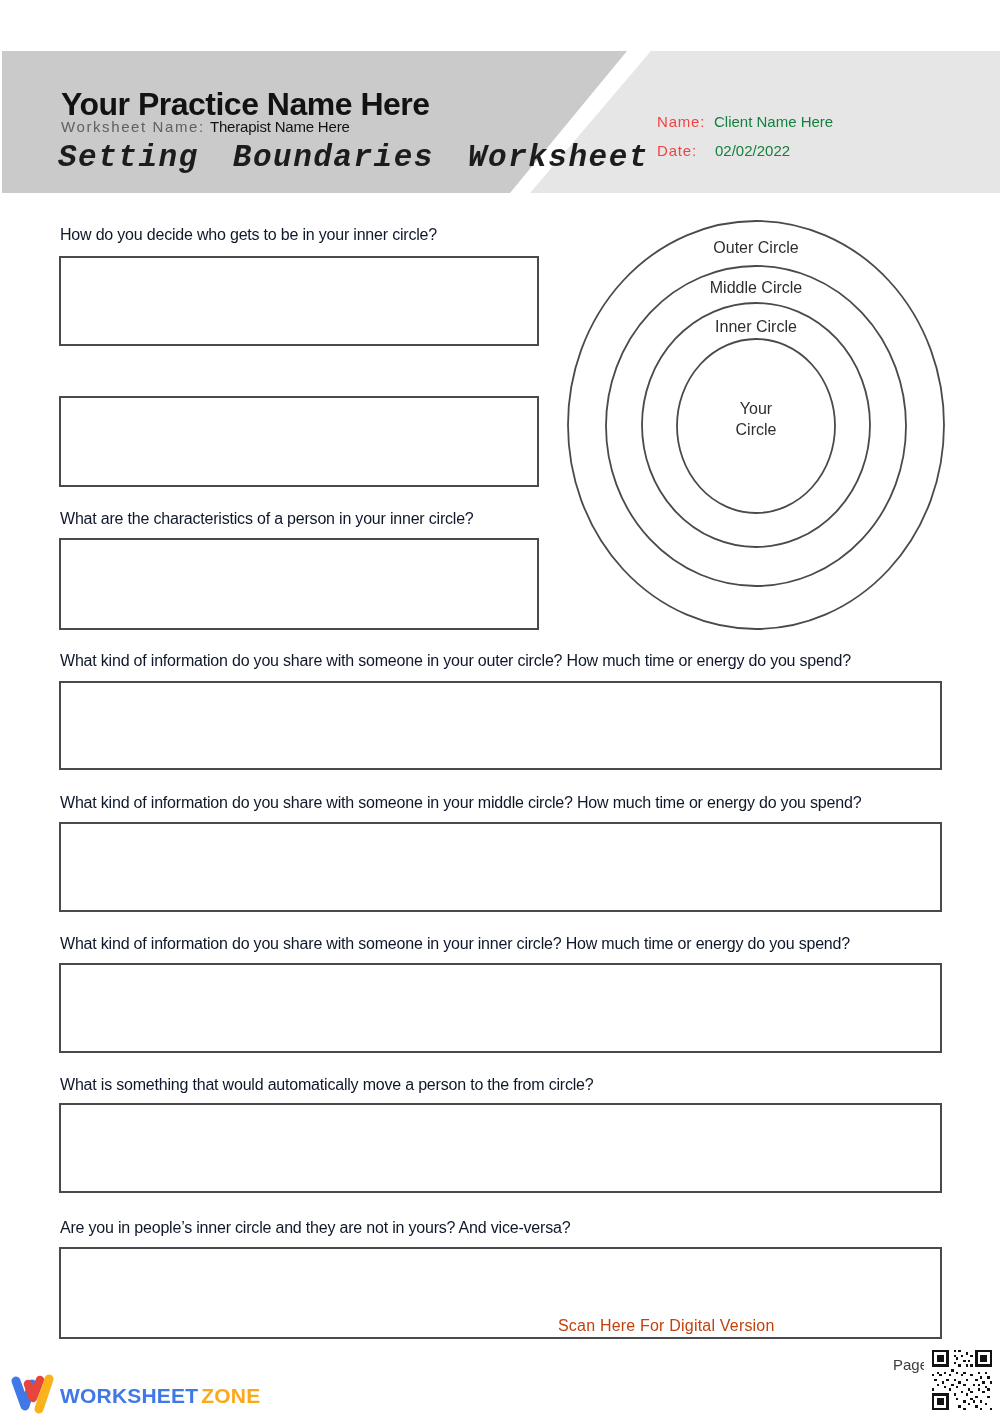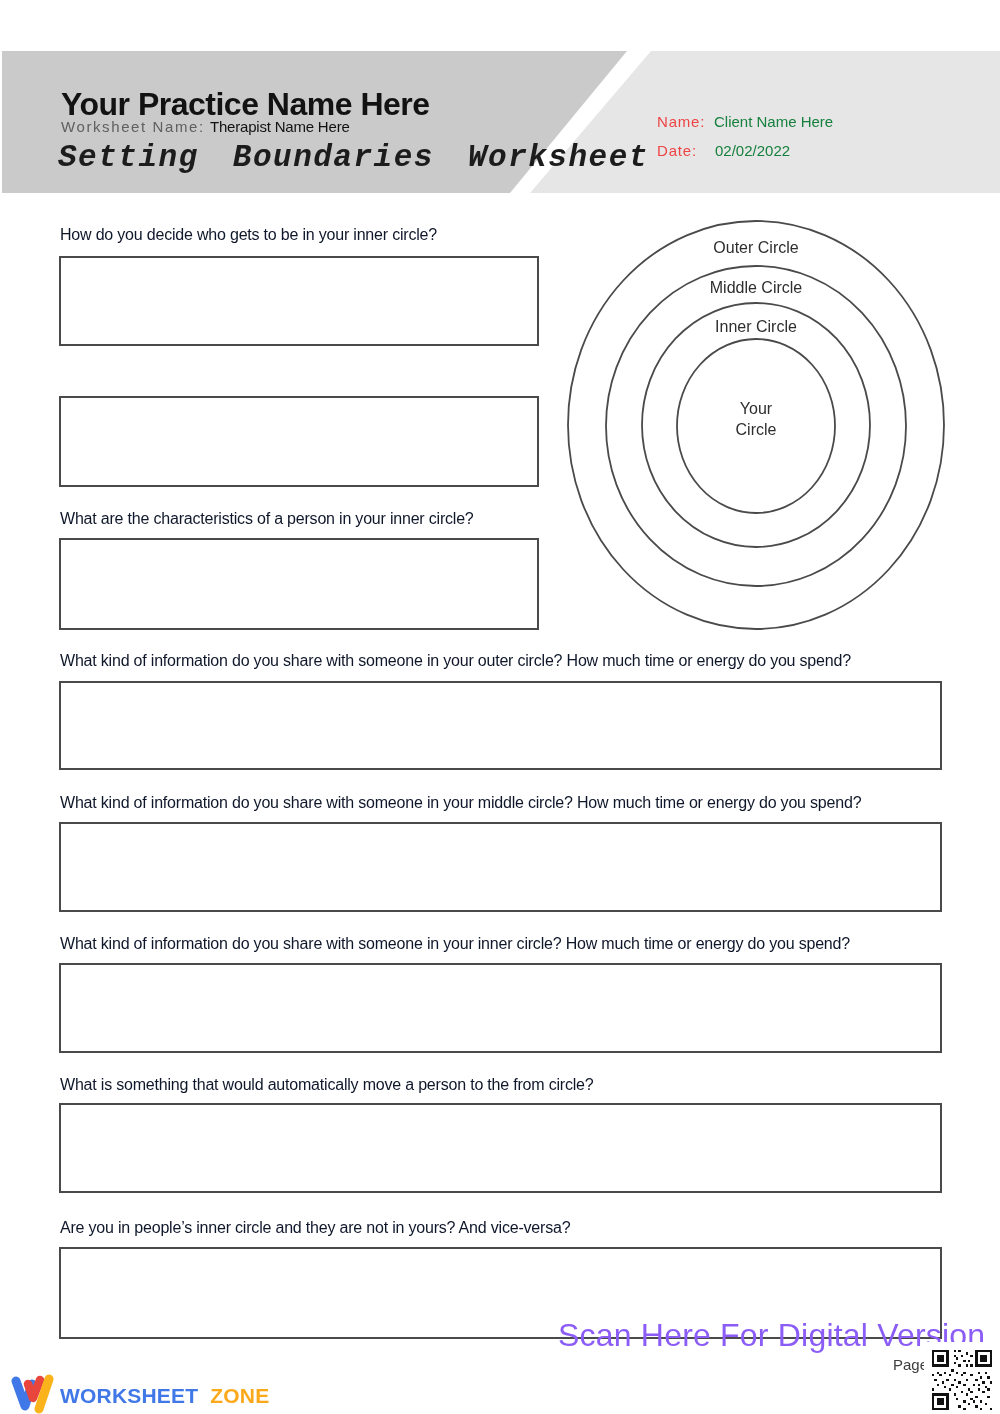--- a/index.html
+++ b/index.html
@@ -43,23 +43,23 @@
   }
   .w-narrow{width:480px;}
   .w-full{width:883px;}
   
   .circles{position:absolute;left:563px;top:212px;}
   .circles text{font-family:"Liberation Sans", sans-serif;font-size:16px;fill:#2e2e2e;}
   .circles ellipse{fill:none;stroke:#4a4a4a;stroke-width:1.8;}
   
   .logo-mark{position:absolute;left:11px;top:1374px;}
   .brand{position:absolute;left:60px;top:1384px;font-size:21px;font-weight:bold;letter-spacing:0.2px;white-space:nowrap;}
-  .brand-zone{margin-left:12px;}
+  .brand-zone{margin-left:3px;}
   .page-label{position:absolute;left:893px;top:1356px;font-size:15px;color:#3d3d3d;}
-  .scan-text{position:absolute;left:558px;top:1317px;font-size:32px;color:#8b5cf6;letter-spacing:0.2px;white-space:nowrap;}
+  .scan-text{position:absolute;left:558px;top:1317px;font-size:16px;color:#c2410c;letter-spacing:0.2px;white-space:nowrap;}
   .qr-wrap{position:absolute;left:924px;top:1342px;width:76px;height:72px;background:#fff;}
   .qr-wrap svg{position:absolute;left:8px;top:8px;}
 </style>
 </head>
 <body>
 
 <div class="page">
 
   <div class="banner-left"></div>
   <div class="banner-right"></div>

